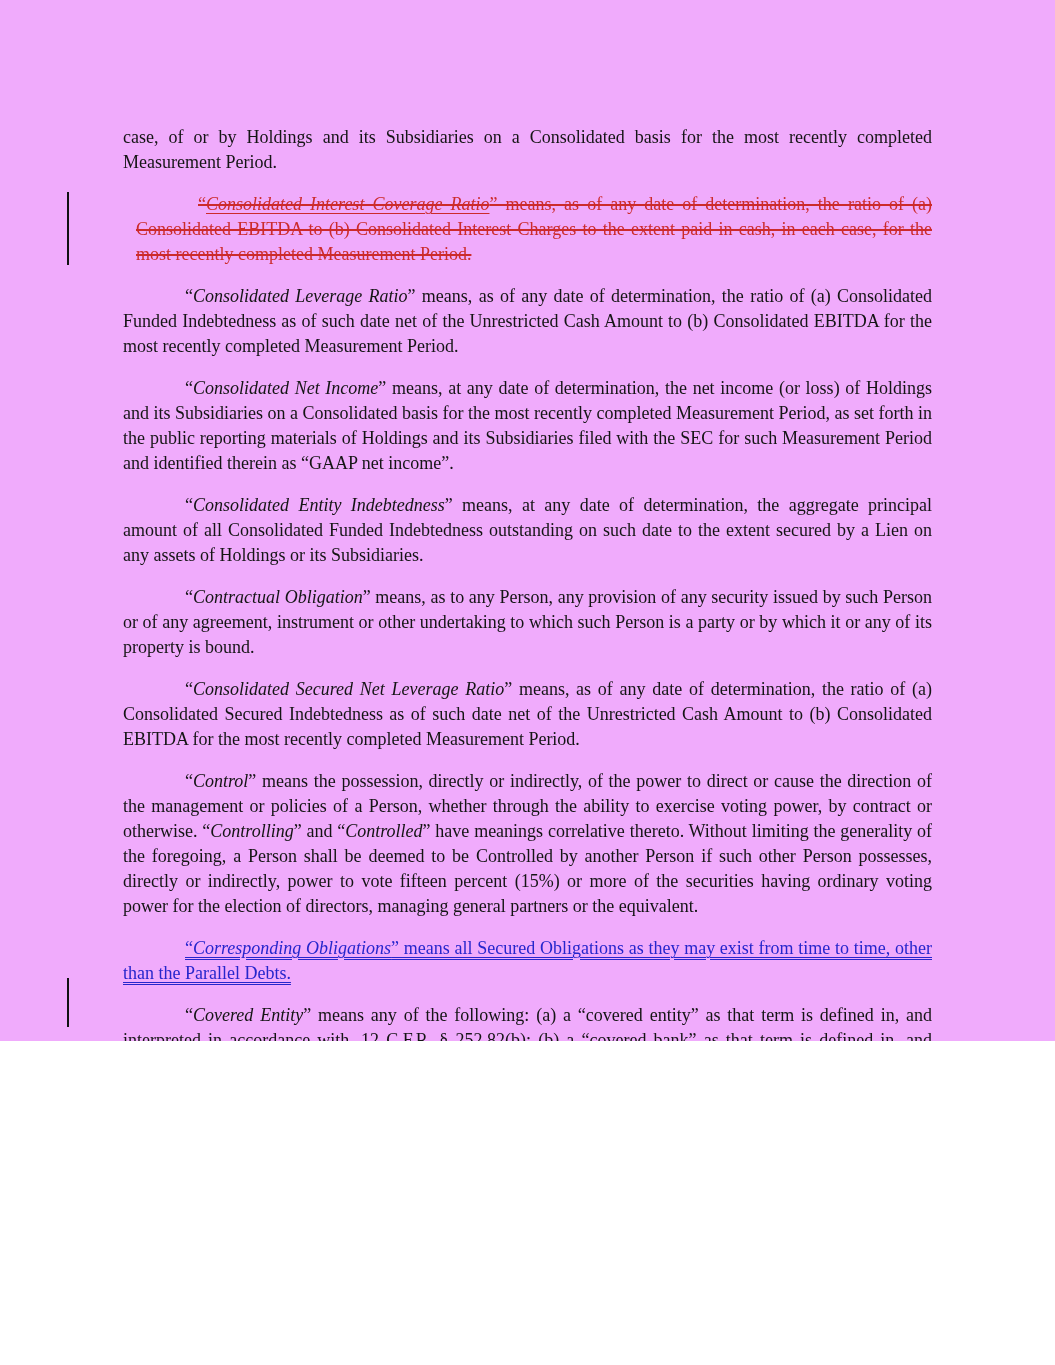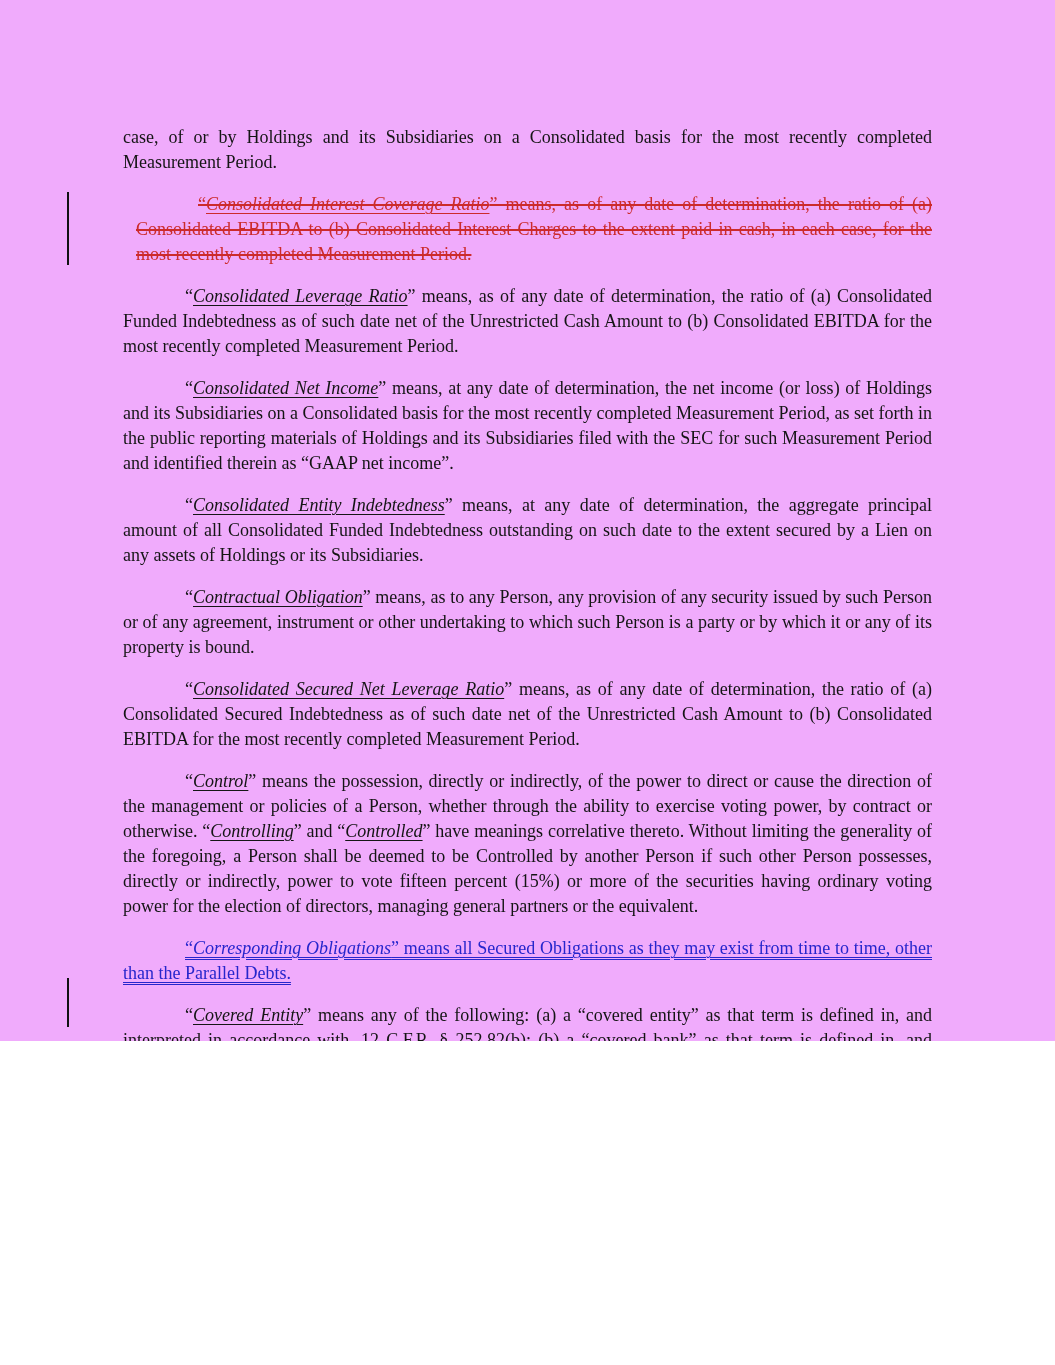--- a/index.html
+++ b/index.html
@@ -25,21 +25,20 @@
     text-align: justify;
     color: #151515;
   }
   .doc-body p {
     margin: 0 0 17px 0;
     text-indent: 62px;
   }
   .doc-body p.continuation { text-indent: 0; }
   .term {
     font-style: italic;
-    text-decoration: underline;
     text-decoration-thickness: 1px;
     text-underline-offset: 3px;
   }
   p.deleted {
     color: #cc2b2b;
     text-decoration: line-through;
     text-decoration-thickness: 1.5px;
     margin-left: 13px;
   }
   p.deleted .term {

